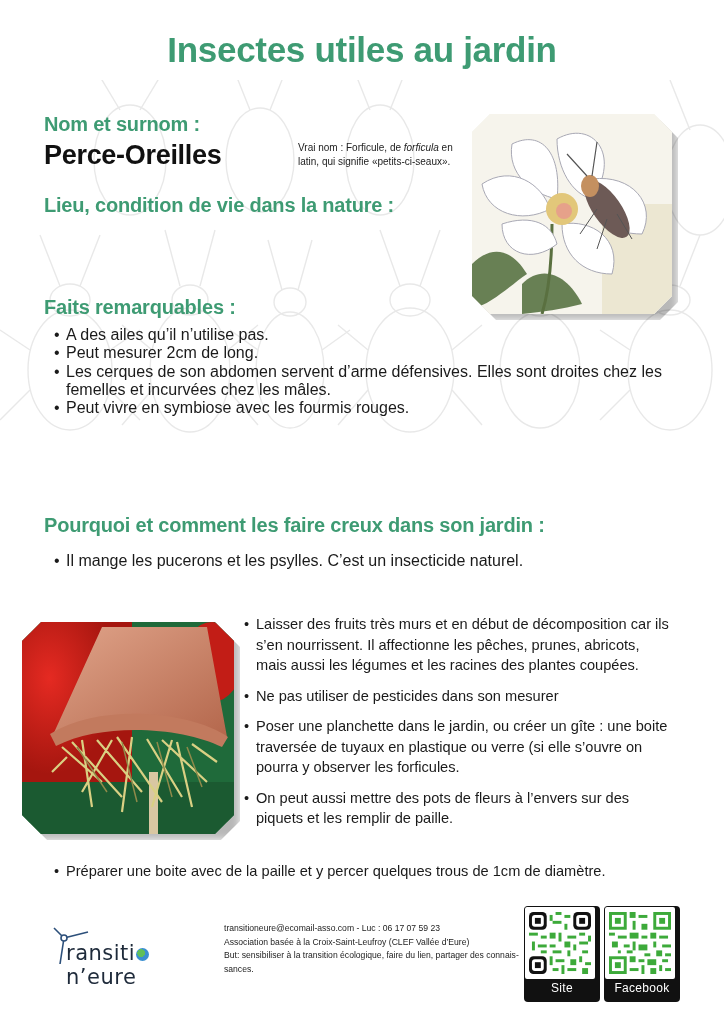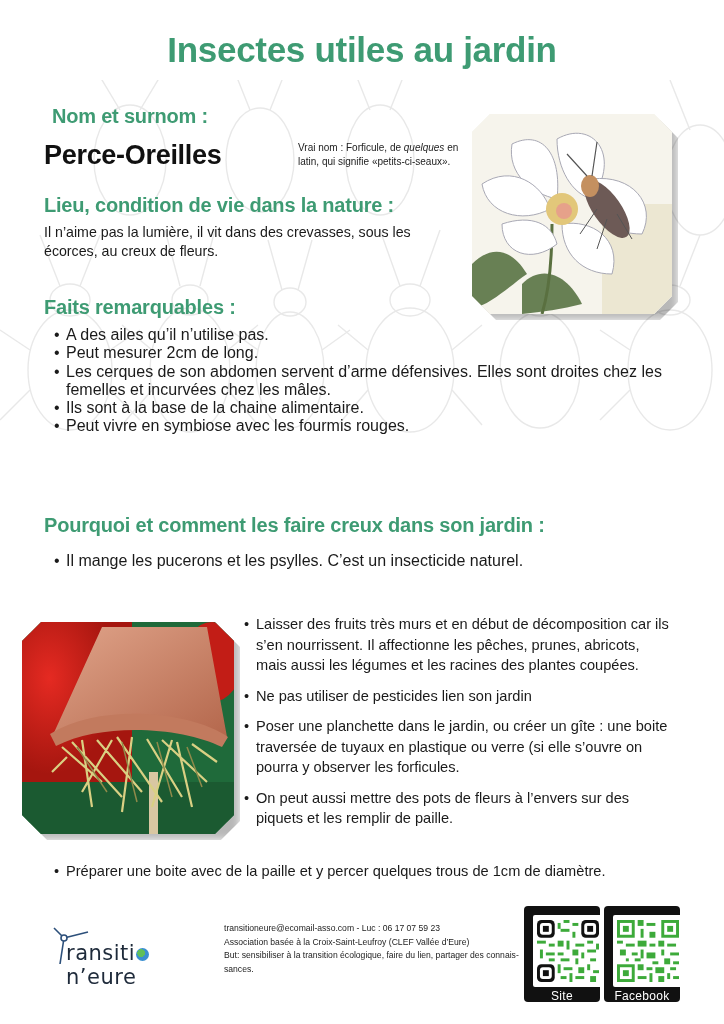--- a/index.html
+++ b/index.html
@@ -33,21 +33,21 @@
     .photo {
       position: absolute; overflow: hidden;
       clip-path: polygon(9% 0, 91% 0, 100% 9%, 100% 91%, 91% 100%, 9% 100%, 0 91%, 0 9%);
     }
     .photo-shadow { position: absolute; background: rgba(0,0,0,0.28); filter: blur(4px);
       clip-path: polygon(9% 0, 91% 0, 100% 9%, 100% 91%, 91% 100%, 9% 100%, 0 91%, 0 9%); }
 
     .footer-logo { position: absolute; left: 40px; top: 918px; width: 170px; height: 50px; }
     .footer-text { position: absolute; left: 224px; top: 922px; font-size: 8.6px; line-height: 13.5px; color: #222; width: 300px; }
 
-    .qr-card { position: absolute; top: 906px; width: 76px; height: 96px; background: #111; border-radius: 4px; padding: 9px; }
+    .qr-card { position: absolute; top: 906px; width: 76px; height: 96px; background: #111; border-radius: 4px; padding: 1px; }
     .qr-card .qr-box { width: 70px; height: 72px; background: #fff; border-radius: 2px; display: flex; align-items: center; justify-content: center; }
     .qr-card .qr-label { color: #fff; font-size: 12px; text-align: center; margin-top: 2px; letter-spacing: 0.3px; }
   </style>
 </head>
 <body>
 
 <div class="page">
 
   <svg class="bg-insects" viewBox="0 0 724 420">
     <g fill="none" stroke="#d6d6d6" stroke-width="1.4">
@@ -95,26 +95,25 @@
         </g>
       <g transform="translate(700,60)">
           <ellipse cx="0" cy="40" rx="34" ry="55"></ellipse>
           <path d="M-10,-10 L-30,-60"></path>
         </g>
     </g>
   </svg>
 
   <h1 class="title">Insectes utiles au jardin</h1>
 
-  <h2 class="h2" style="left:44px; top:105px;margin-left:8px;">Nom et surnom :</h2>
+  <h2 class="h2" style="left:44px; top:113px;">Nom et surnom :</h2>
   <div class="name-big">Perce-Oreilles</div>
-  <div class="name-note"><span>Vrai nom : Forficule, de </span><i>quelques</i><span> en latin, qui signifie «petits-ci-seaux».</span></div>
+  <div class="name-note"><span>Vrai nom : Forficule, de </span><i>forficula</i><span> en latin, qui signifie «petits-ci-seaux».</span></div>
 
   <h2 class="h2" style="left:44px; top:194px;">Lieu, condition de vie dans la nature :</h2>
-  <p class="para" style="left:44px; top:223px; width:410px;">Il n’aime pas la lumière, il vit dans des crevasses, sous les écorces, au creux de fleurs.</p>
 
   <div class="photo-shadow" style="left:478px; top:120px; width:200px; height:200px;"></div>
   <div class="photo" style="left:472px; top:114px; width:200px; height:200px; background:#f4f2ea;">
     <svg width="200" height="200" viewBox="0 0 200 200">
       <rect width="200" height="200" fill="#f6f4ec"></rect>
       <rect x="130" y="90" width="70" height="110" fill="#ece7d2"></rect>
       <g fill="#4f6b3a" opacity="0.85">
         <path d="M0,150 C20,130 40,135 55,160 C40,170 20,190 0,195 Z"></path>
         <path d="M50,170 C70,150 95,160 110,190 C90,195 70,198 50,200 Z"></path>
       </g>
@@ -136,21 +135,20 @@
         <path d="M125,95 L108,120 M135,105 L125,135 M145,100 L160,125" stroke="#555" stroke-width="1" fill="none"></path>
       </g>
     </svg>
   </div>
 
   <h2 class="h2" style="left:44px; top:296px;">Faits remarquables :</h2>
   <ul class="bullets" style="left:54px; top:326px; width:630px;">
     <li>A des ailes qu’il n’utilise pas.</li>
     <li>Peut mesurer 2cm de long.</li>
     <li>Les cerques de son abdomen servent d’arme défensives. Elles sont droites chez les femelles et incurvées chez les mâles.</li>
-    <li>Ils sont à la base de la chaine alimentaire.</li>
     <li>Peut vivre en symbiose avec les fourmis rouges.</li>
   </ul>
 
   <h2 class="h2" style="left:44px; top:514px;">Pourquoi et comment les faire creux dans son jardin :</h2>
   <ul class="bullets" style="left:54px; top:552px; width:620px;">
     <li>Il mange les pucerons et les psylles. C’est un insecticide naturel.</li>
   </ul>
 
   <div class="photo-shadow" style="left:28px; top:628px; width:212px; height:212px;"></div>
   <div class="photo" style="left:22px; top:622px; width:212px; height:212px;">
@@ -176,21 +174,21 @@
         <path d="M40,125 L80,160 M50,120 L100,175 M60,118 L70,185 M75,118 L120,170 M95,115 L140,180 M110,115 L100,190 M125,117 L160,175 M140,118 L185,160 M155,120 L170,185 M170,122 L195,140 M45,135 L30,150 M90,118 L60,170 M150,118 L130,185"></path>
       </g>
       <g stroke="#8f8a4a" stroke-width="1.5">
         <path d="M55,125 L85,170 M100,120 L115,180 M135,120 L150,175 M165,125 L180,165"></path>
       </g>
     </svg>
   </div>
 
   <ul class="bullets wide" style="left:244px; top:614px; width:430px;">
     <li>Laisser des fruits très murs et en début de décomposition car ils s’en nourrissent. Il affectionne les pêches, prunes, abricots, mais aussi les légumes et les racines des plantes coupées.</li>
-    <li>Ne pas utiliser de pesticides lien son jardin</li>
+    <li>Ne pas utiliser de pesticides dans son mesurer</li>
     <li>Poser une planchette dans le jardin, ou créer un gîte : une boite traversée de tuyaux en plastique ou verre (si elle s’ouvre on pourra y observer les forficules.</li>
     <li>On peut aussi mettre des pots de fleurs à l’envers sur des piquets et les remplir de paille.</li>
   </ul>
 
   <ul class="bullets" style="left:54px; top:862px; width:640px;">
     <li style="font-size:14.6px;">Préparer une boite avec de la paille et y percer quelques trous de 1cm de diamètre.</li>
   </ul>
 
   <div class="footer-logo">
     <svg width="170" height="50" viewBox="0 0 170 50">

